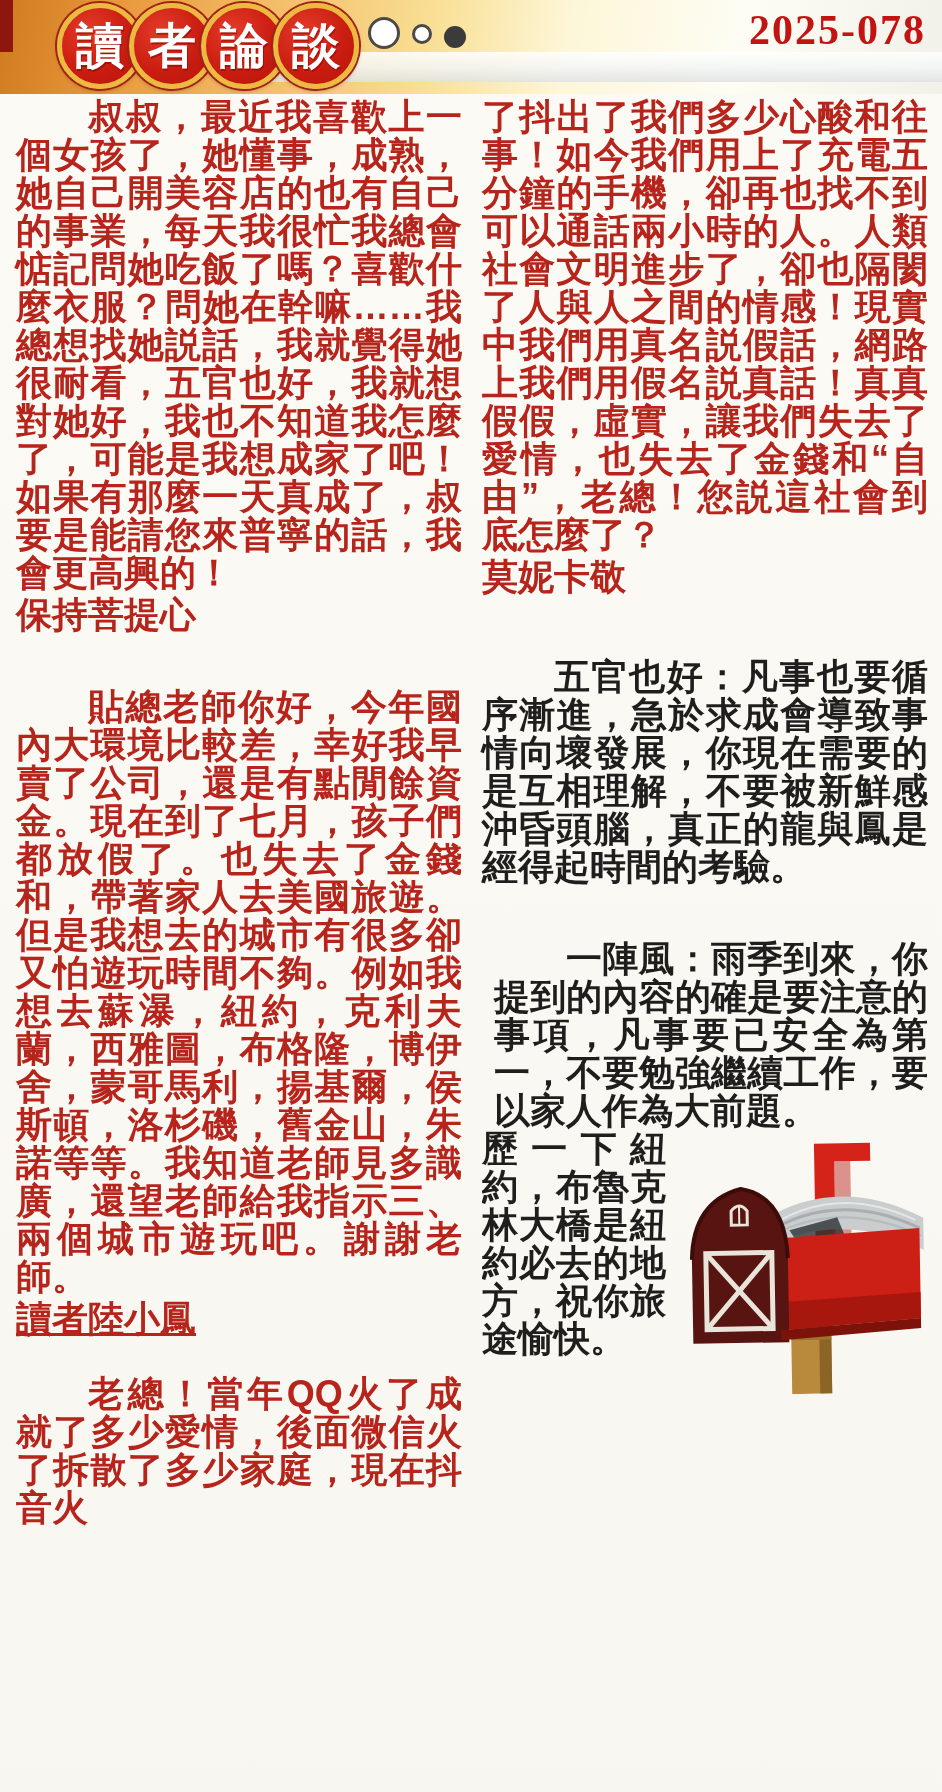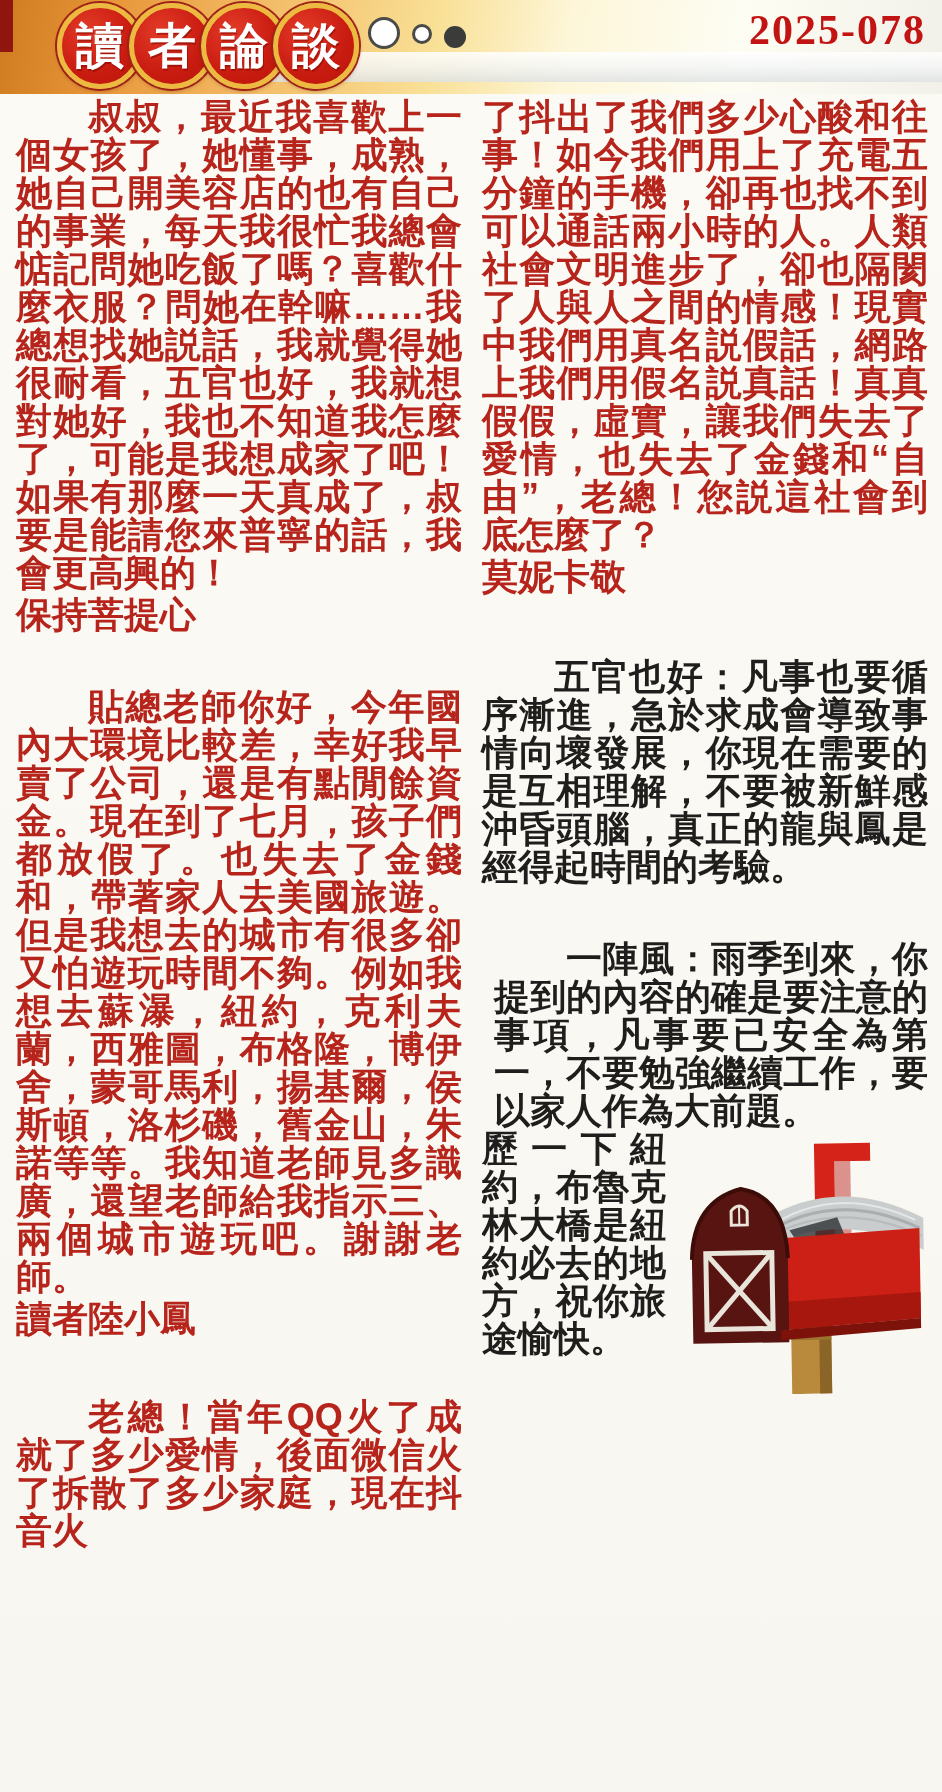--- a/index.html
+++ b/index.html
@@ -57,21 +57,21 @@
     text-align:justify;text-justify:inter-ideograph;
     word-break:break-all;
   }
   .red{color:#b6241b;}
   .black{color:#201e1c;}
   .indent{text-indent:2em;}
   .sig{
     text-align:left;padding-right:16px;
     margin:4px 0 54px 0;
   }
-  .sig-tight{margin-bottom:60px;}
+  .sig-tight{margin-bottom:37px;text-decoration:underline;}
   .reply{margin-top:54px;margin-left:12px;}
   .reply-first{margin-top:62px;}
   
   .r3tail{overflow:hidden;}
   .mailbox{
     float:right;width:258px;height:260px;margin:4px 0 0 4px;
     transform:rotate(-1deg);
   }
   .mailbox svg{display:block;width:100%;height:100%;}
 </style>

